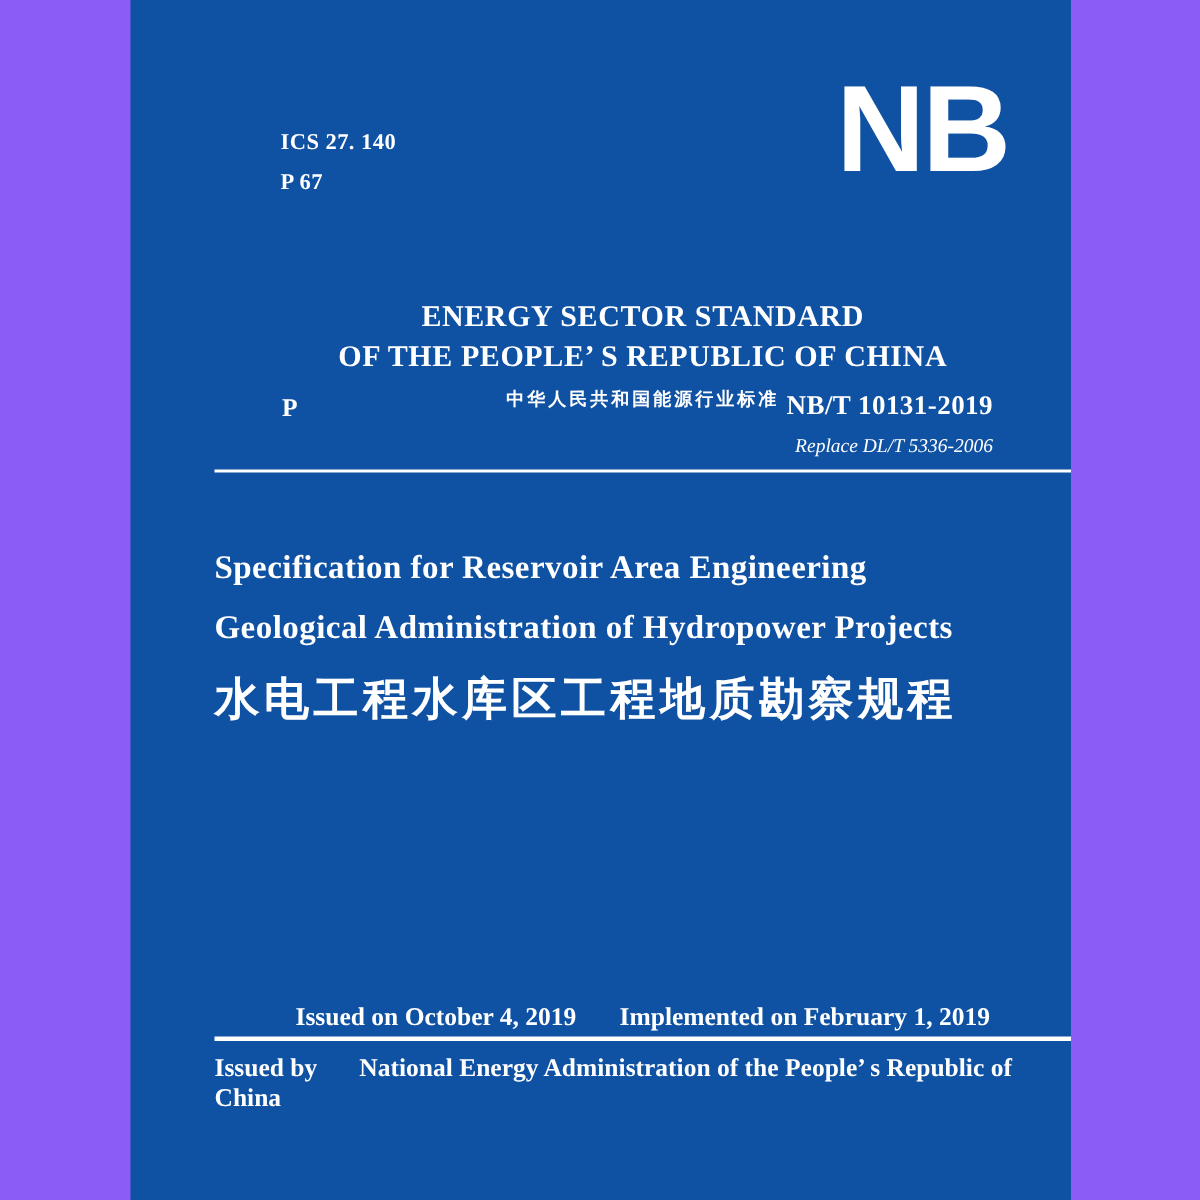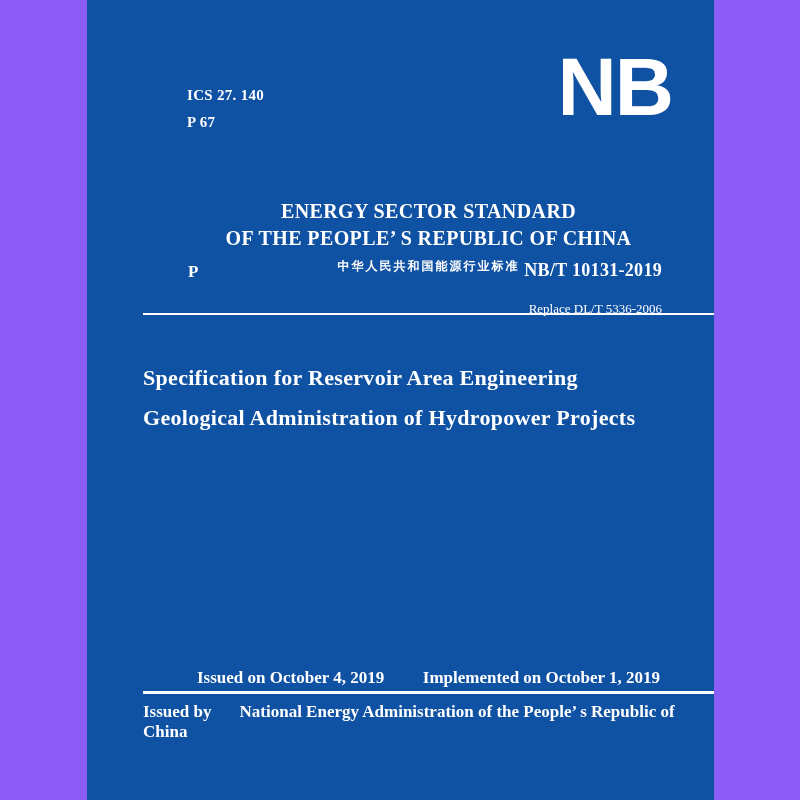--- a/index.html
+++ b/index.html
@@ -26,21 +26,21 @@
   }
   .std-name .en{font-size:20px;line-height:27px;letter-spacing:0.4px;}
   .std-name .zh{
     font-size:12px;line-height:28px;letter-spacing:2px;
     font-family:"Liberation Sans","DejaVu Sans",sans-serif;
   }
   .code-row{position:absolute;left:56px;right:0;top:260px;height:52px;}
   .doc-class{position:absolute;left:45px;top:2px;font-size:17px;font-weight:bold;}
   .code-block{position:absolute;right:52px;top:0;text-align:right;}
   .code-main{font-size:18px;font-weight:bold;letter-spacing:0.3px;text-align:right;}
-  .code-replaces{font-size:13px;margin-top:20px;}
+  .code-replaces{font-size:13px;margin-top:8px;font-style:italic;}
   .rule{position:absolute;left:56px;right:0;background:#ffffff;}
   .rule-top{top:313px;height:2px;}
   .rule-bottom{top:691px;height:3px;}
   .title-block{position:absolute;left:56px;right:0;top:358px;font-weight:bold;}
   .title-block .en{font-size:22px;line-height:40px;letter-spacing:0.3px;}
   .title-block .zh{
     font-size:30px;line-height:42px;margin-top:8px;letter-spacing:3px;
     font-family:"Liberation Sans","DejaVu Sans",sans-serif;
   }
   .footer-dates{
@@ -81,25 +81,26 @@
         <div class="code-main">NB/T 10131-2019</div>
         <div class="code-replaces">Replace DL/T 5336-2006</div>
       </div>
     </div>
 
     <div class="rule rule-top"></div>
 
     <div class="title-block">
       <div class="en">Specification for Reservoir Area Engineering</div>
       <div class="en">Geological Administration of Hydropower Projects</div>
+      <div class="zh">水电工程水库区工程地质勘察规程</div>
     </div>
 
     <div class="footer-dates">
       <span class="issued-on">Issued on October 4, 2019</span>
-      <span class="implemented-on">Implemented on October 1, 2019</span>
+      <span class="implemented-on">Implemented on February 1, 2019</span>
     </div>
 
     <div class="rule rule-bottom"></div>
 
     <div class="issued-by-row">
       <span class="issued-by-label">Issued by</span><span>National Energy Administration of the People’ s Republic of China</span>
     </div>
 
   </div>
 </div>

